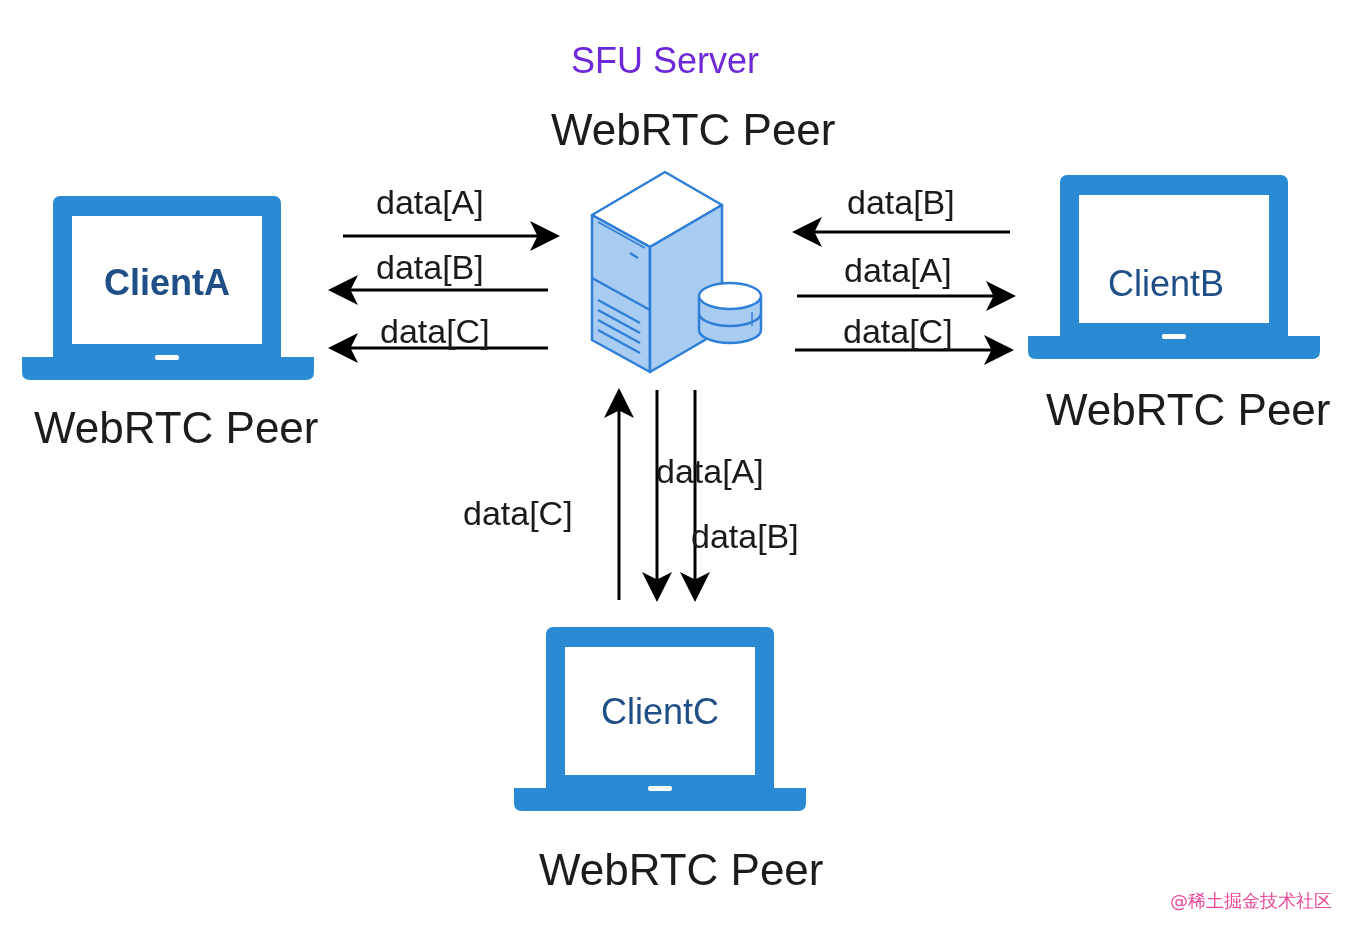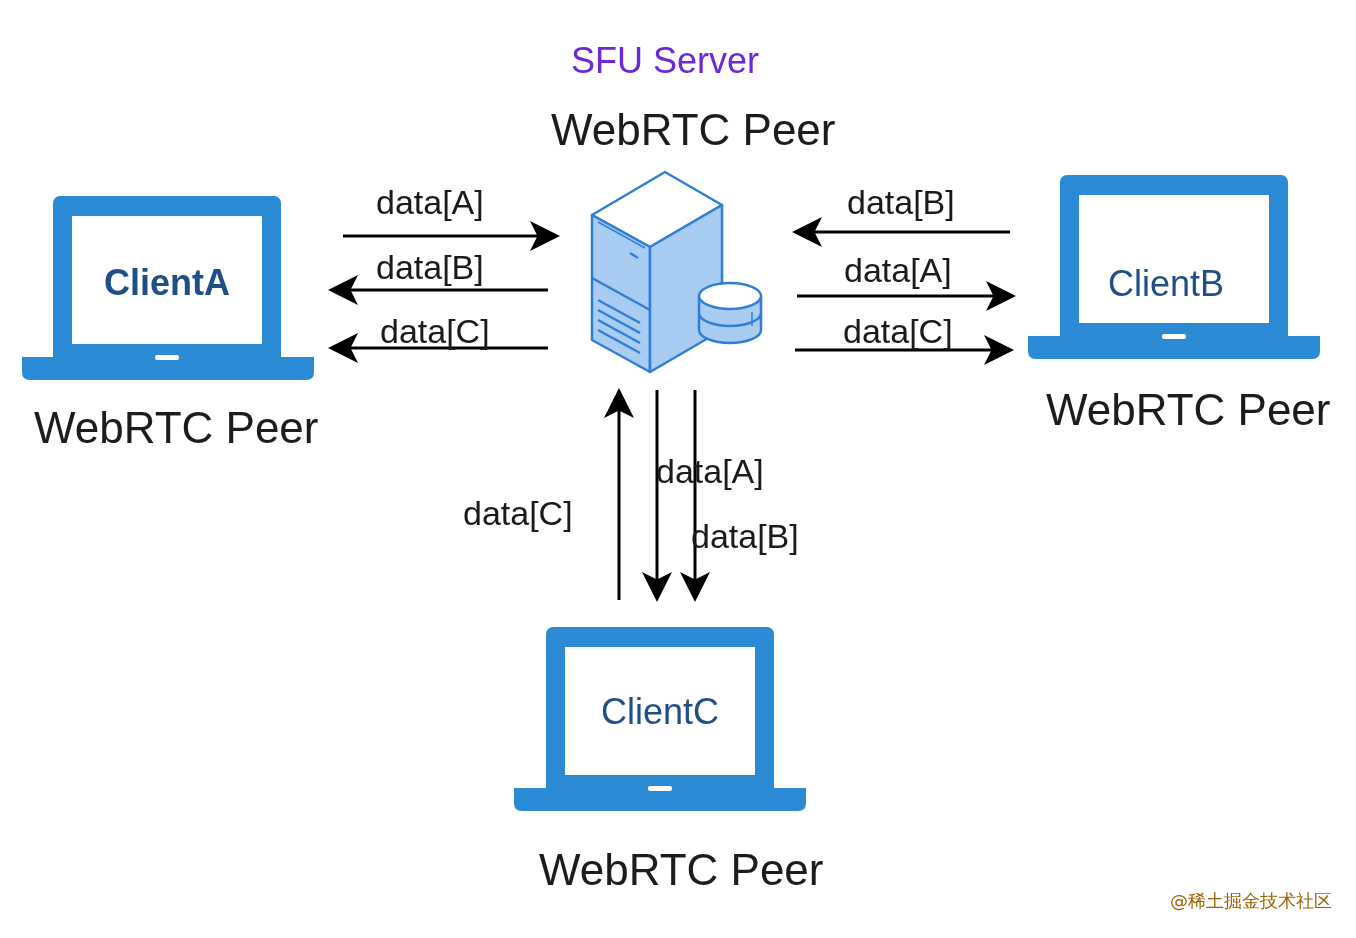--- a/index.html
+++ b/index.html
@@ -3,21 +3,21 @@
 <meta charset="utf-8">
 <style>
   html, body { margin: 0; padding: 0; background: #ffffff; }
   body { width: 1356px; height: 938px; position: relative; overflow: hidden;
          font-family: "Liberation Sans", "DejaVu Sans", sans-serif; }
   .txt { position: absolute; white-space: nowrap; color: #1a1a1a; line-height: 1; }
   .title { color: #6d28d9; font-size: 36px; }
   .peer { font-size: 44px; color: #1c1c1c; }
   .lbl { font-size: 34px; color: #1a1a1a; }
   .client { font-size: 36px; color: #1f4f86; }
-  .watermark { font-size: 18px; color: #a16207; font-family: "DejaVu Sans", sans-serif; }
+  .watermark { font-size: 18px; color: #ec4899; font-family: "DejaVu Sans", sans-serif; }
   svg.layer { position: absolute; left: 0; top: 0; }
 </style>
 </head>
 <body>
 
 <svg class="layer" width="1356" height="938" viewBox="0 0 1356 938">
   <defs>
     <marker id="ah" viewBox="0 0 20 20" refX="16" refY="10" markerWidth="10" markerHeight="10" markerUnits="strokeWidth" orient="auto">
       <path d="M0,0 L20,10 L0,20 L5,10 Z" fill="#000"></path>
     </marker>

